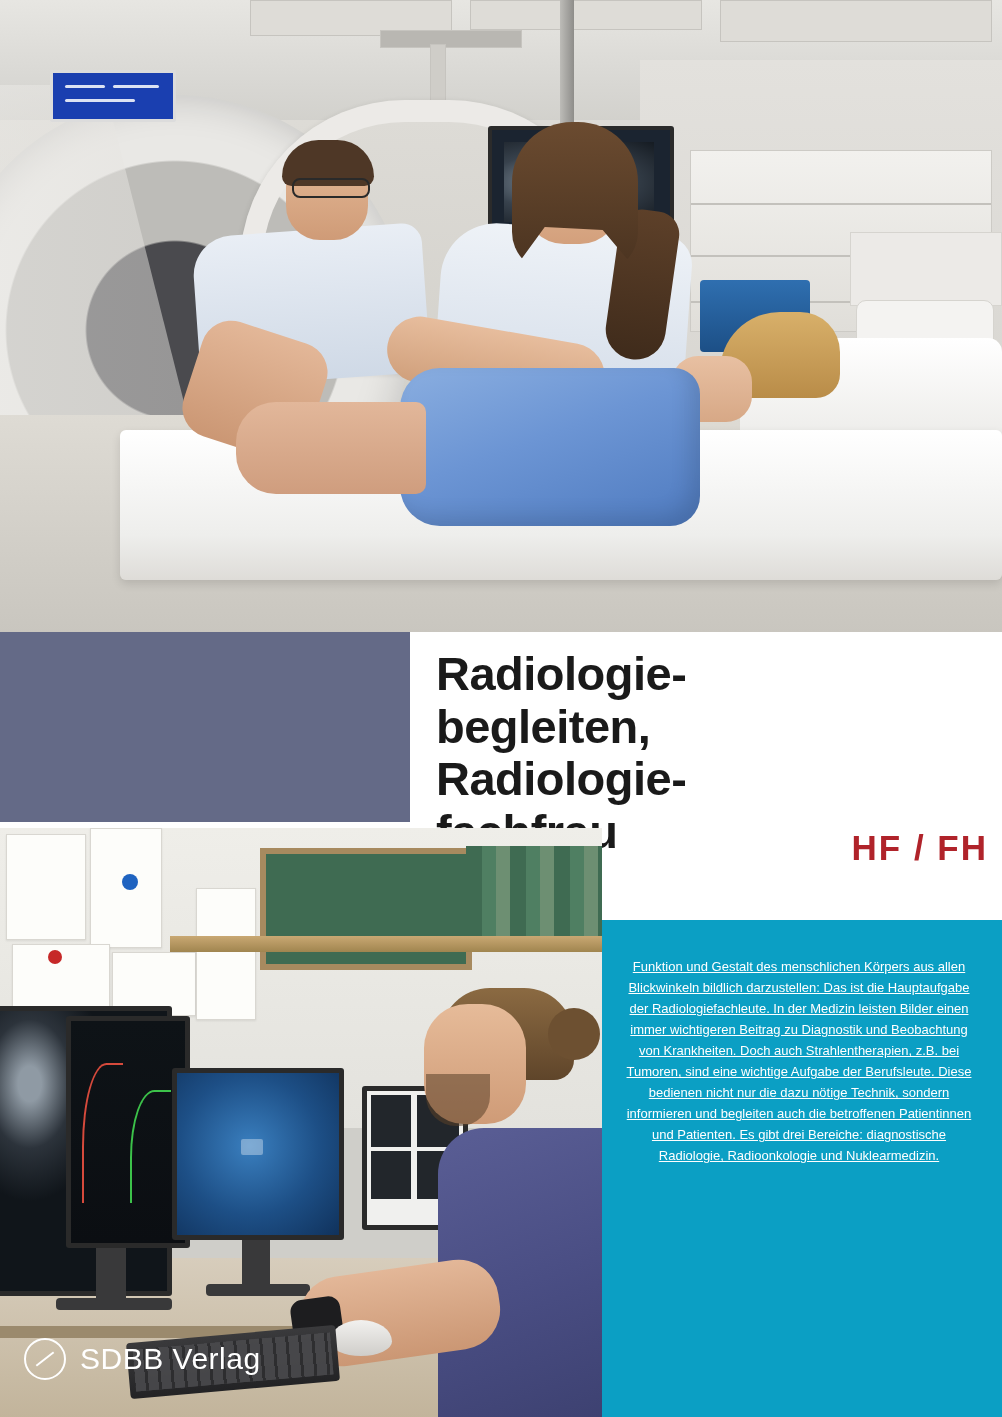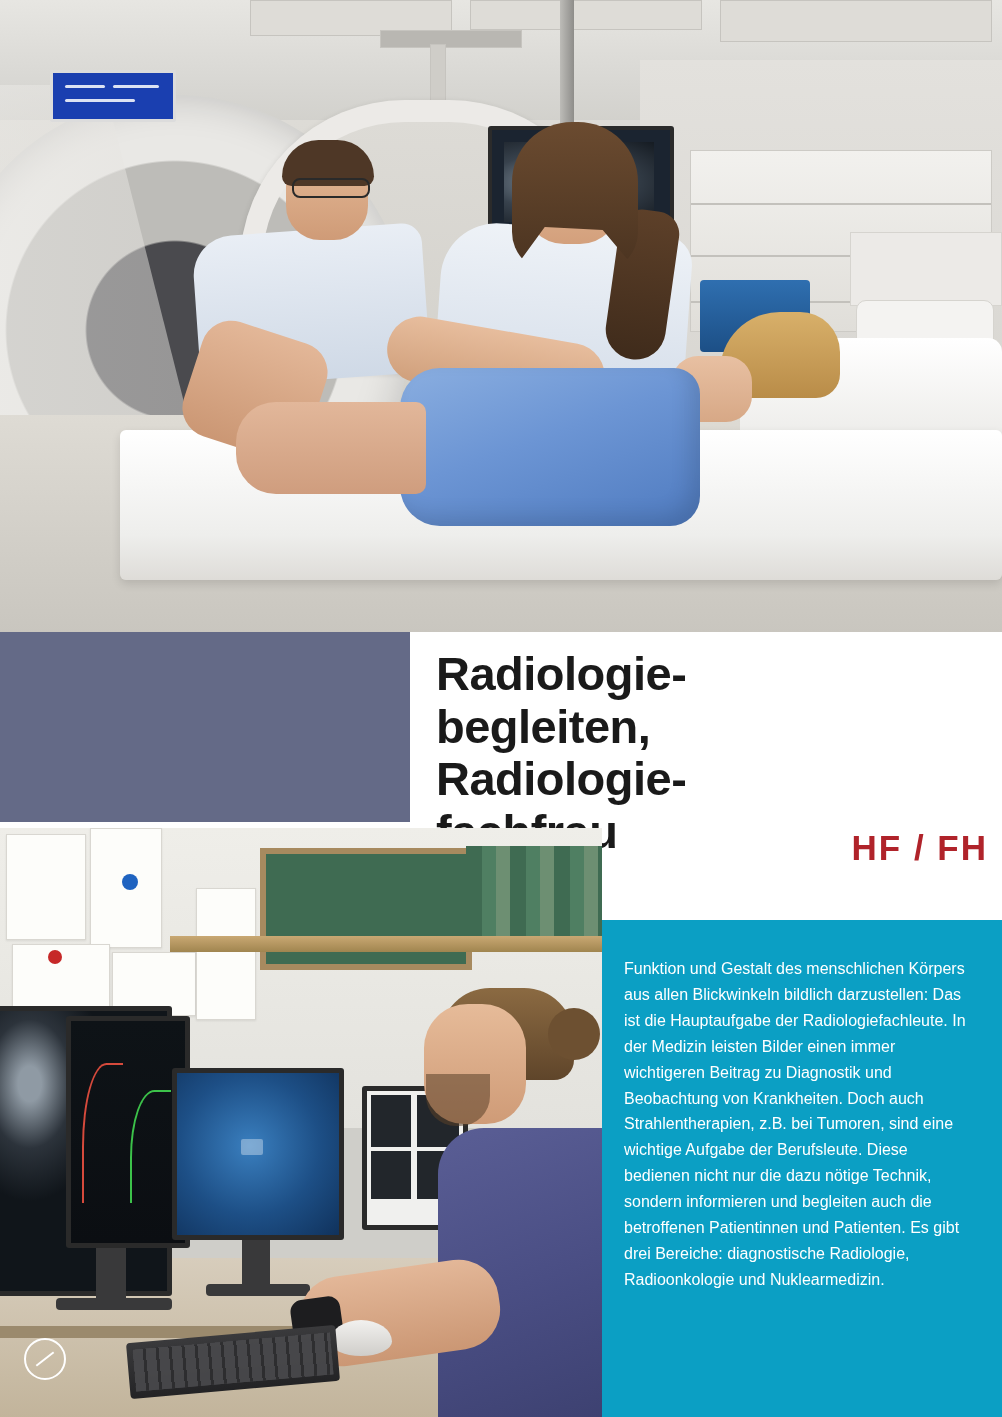--- a/index.html
+++ b/index.html
@@ -355,22 +355,23 @@
     font-size: 30px; letter-spacing: 0.5px; color: #ffffff;
   }
 
   
   .blue-panel {
     position: absolute; left: 602px; top: 920px; width: 400px; height: 497px;
     background: #0b9fc4;
   }
   .blue-panel .copy {
     position: absolute; left: 22px; top: 36px; width: 350px;
-    color: #ffffff; font-size: 16px; line-height: 1.62;
-    text-align: left;
+    color: #ffffff; font-size: 13px; line-height: 1.62;
+    text-align: center;
+    text-decoration: underline;
   }
 </style>
 </head>
 <body>
 
 <div class="page">
 
   <div class="photo-top">
     <div class="pt-ceiling"></div>
     <div class="pt-ceil-panel" style="left:250px;top:0;width:200px;height:34px;"></div>
@@ -499,15 +500,16 @@
       <div class="kb"></div>
     </div>
   </div>
 
   <div class="blue-panel">
     <div class="copy">Funktion und Gestalt des menschlichen Körpers aus allen Blickwinkeln bildlich darzustellen: Das ist die Hauptaufgabe der Radiologiefachleute. In der Medizin leisten Bilder einen immer wichtigeren Beitrag zu Diagnostik und Beobachtung von Krankheiten. Doch auch Strahlentherapien, z.B. bei Tumoren, sind eine wichtige Aufgabe der Berufsleute. Diese bedienen nicht nur die dazu nötige Technik, sondern informieren und begleiten auch die betroffenen Patientinnen und Patienten. Es gibt drei Bereiche: diagnostische Radiologie, Radioonkologie und Nuklearmedizin.</div>
   </div>
 
   <div class="pb-logo">
     <div class="pb-logo-mark"></div>
+    <div class="pb-logo-text">SDBB Verlag</div>
   </div>
 
 </div>
 
 </body></html>

